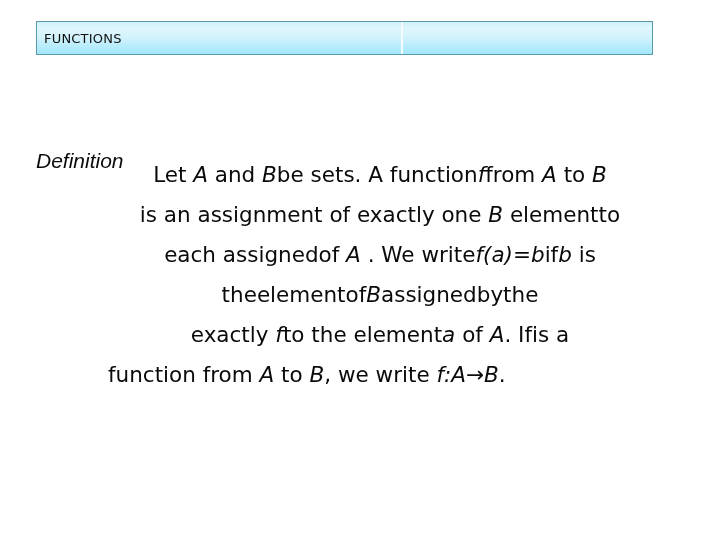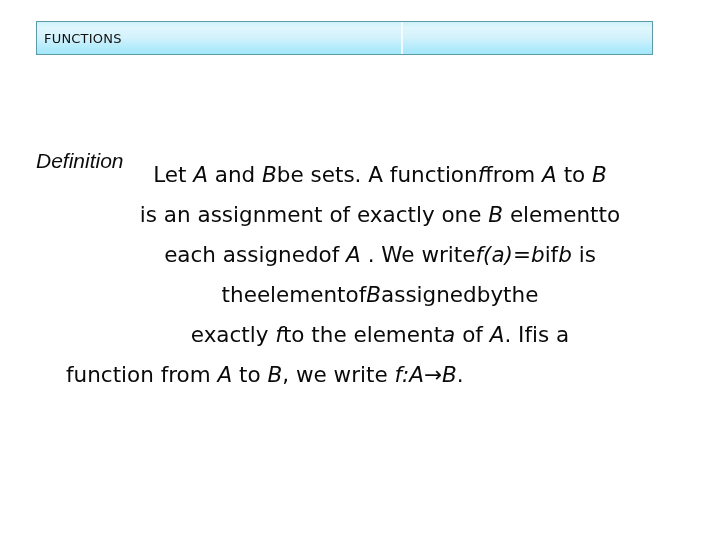--- a/index.html
+++ b/index.html
@@ -90,20 +90,21 @@
   .body-line.justified {
     display: flex;
     justify-content: center;
     white-space: pre;
   }
   .body-line.justified > .w {
     white-space: pre;
   }
   .body-line.last {
     display: block;
+    margin-left: 42px;
   }
   .it {
     font-style: italic;
   }
 </style>
 </head>
 <body>
 
 <div class="slide">
 

